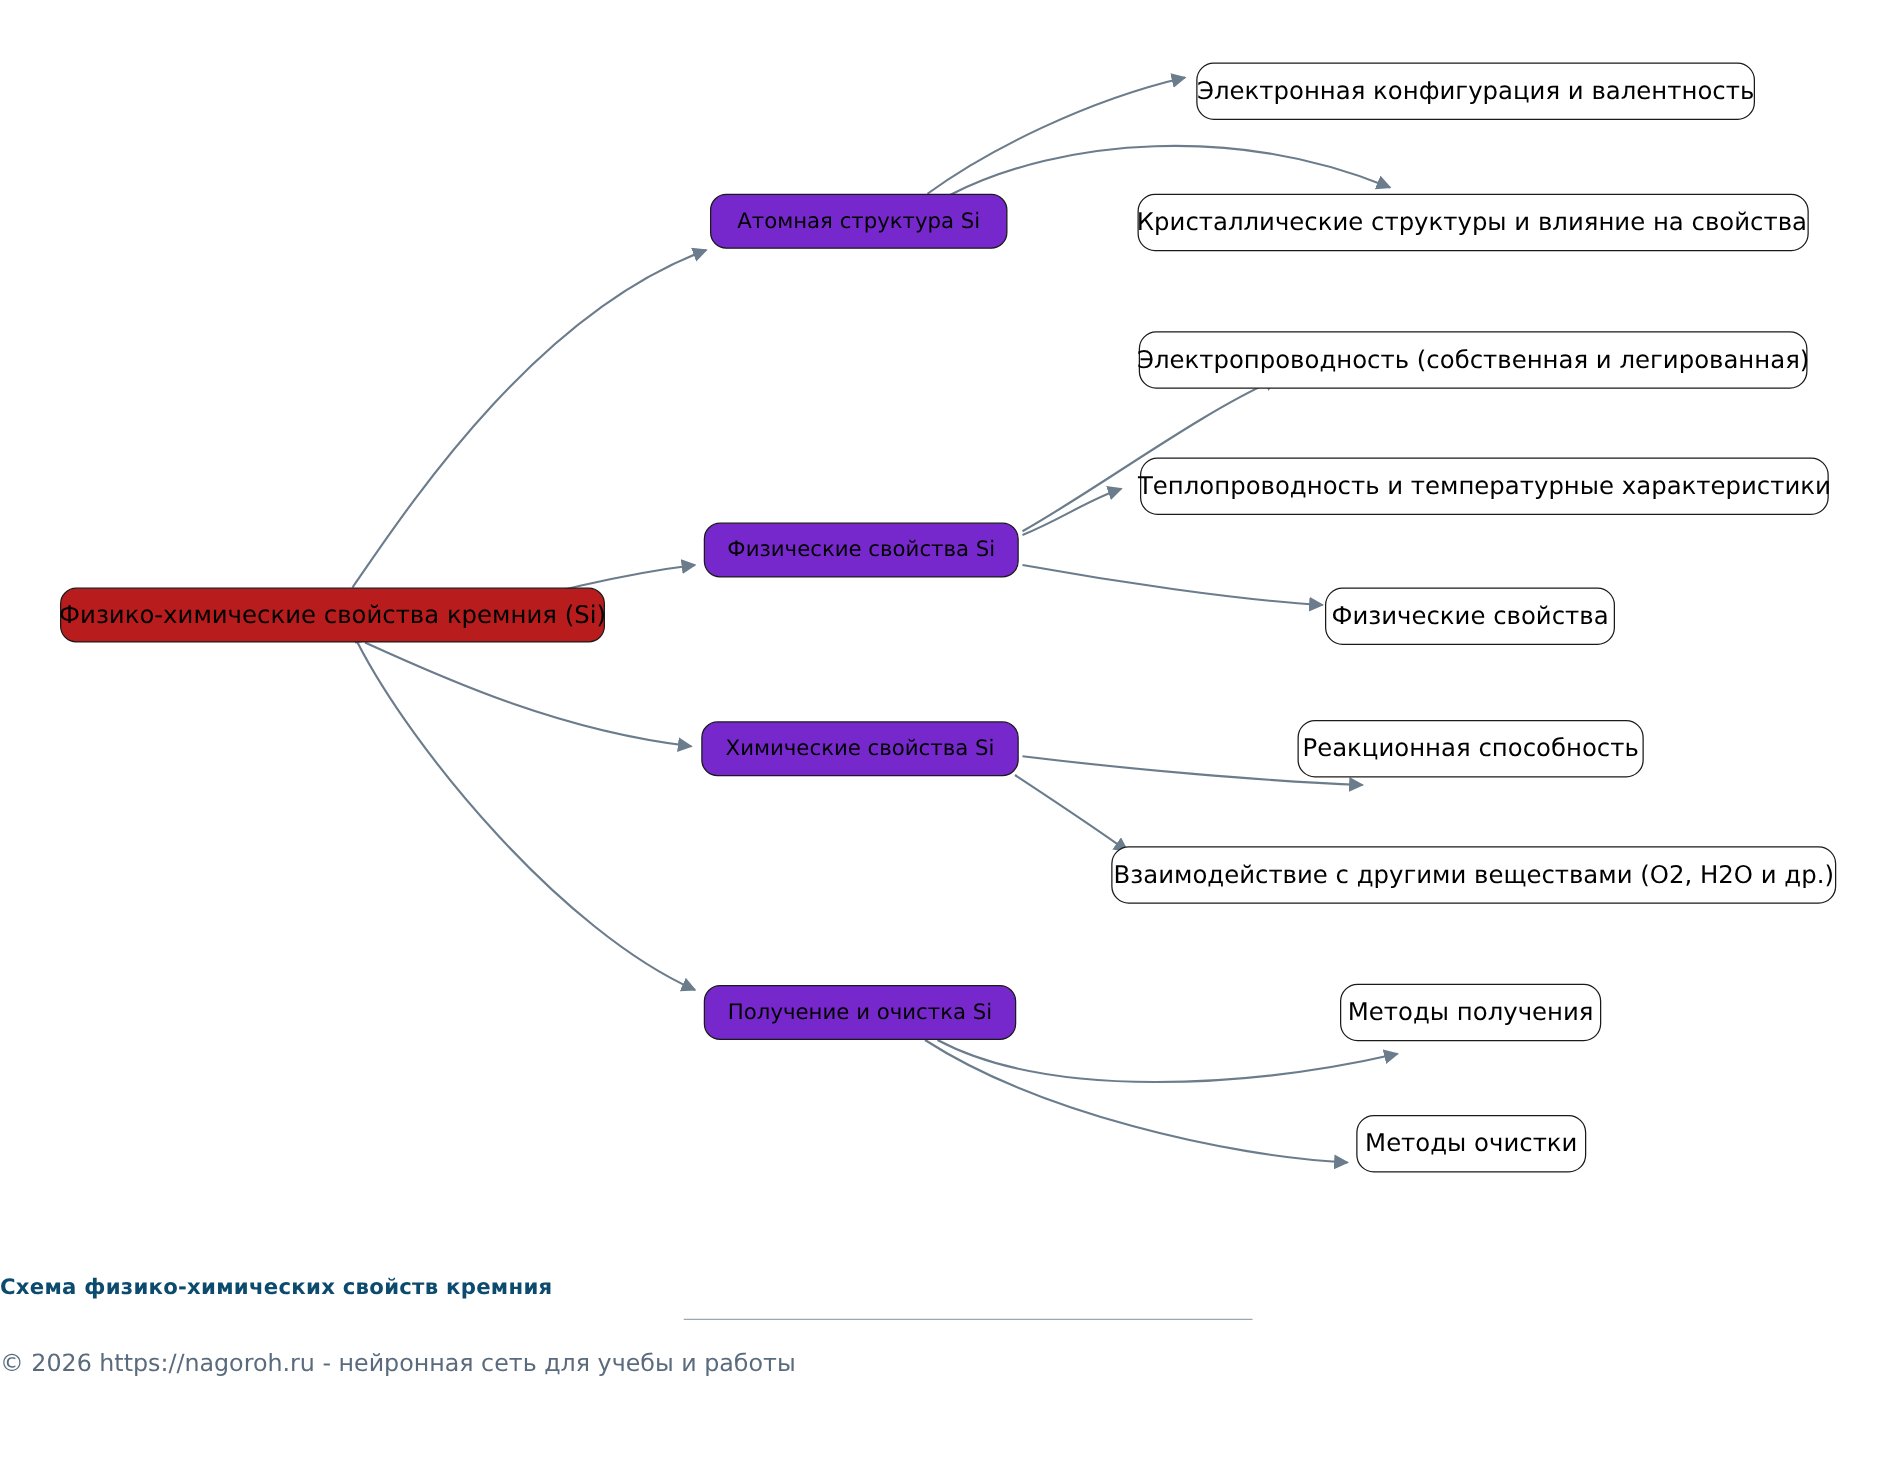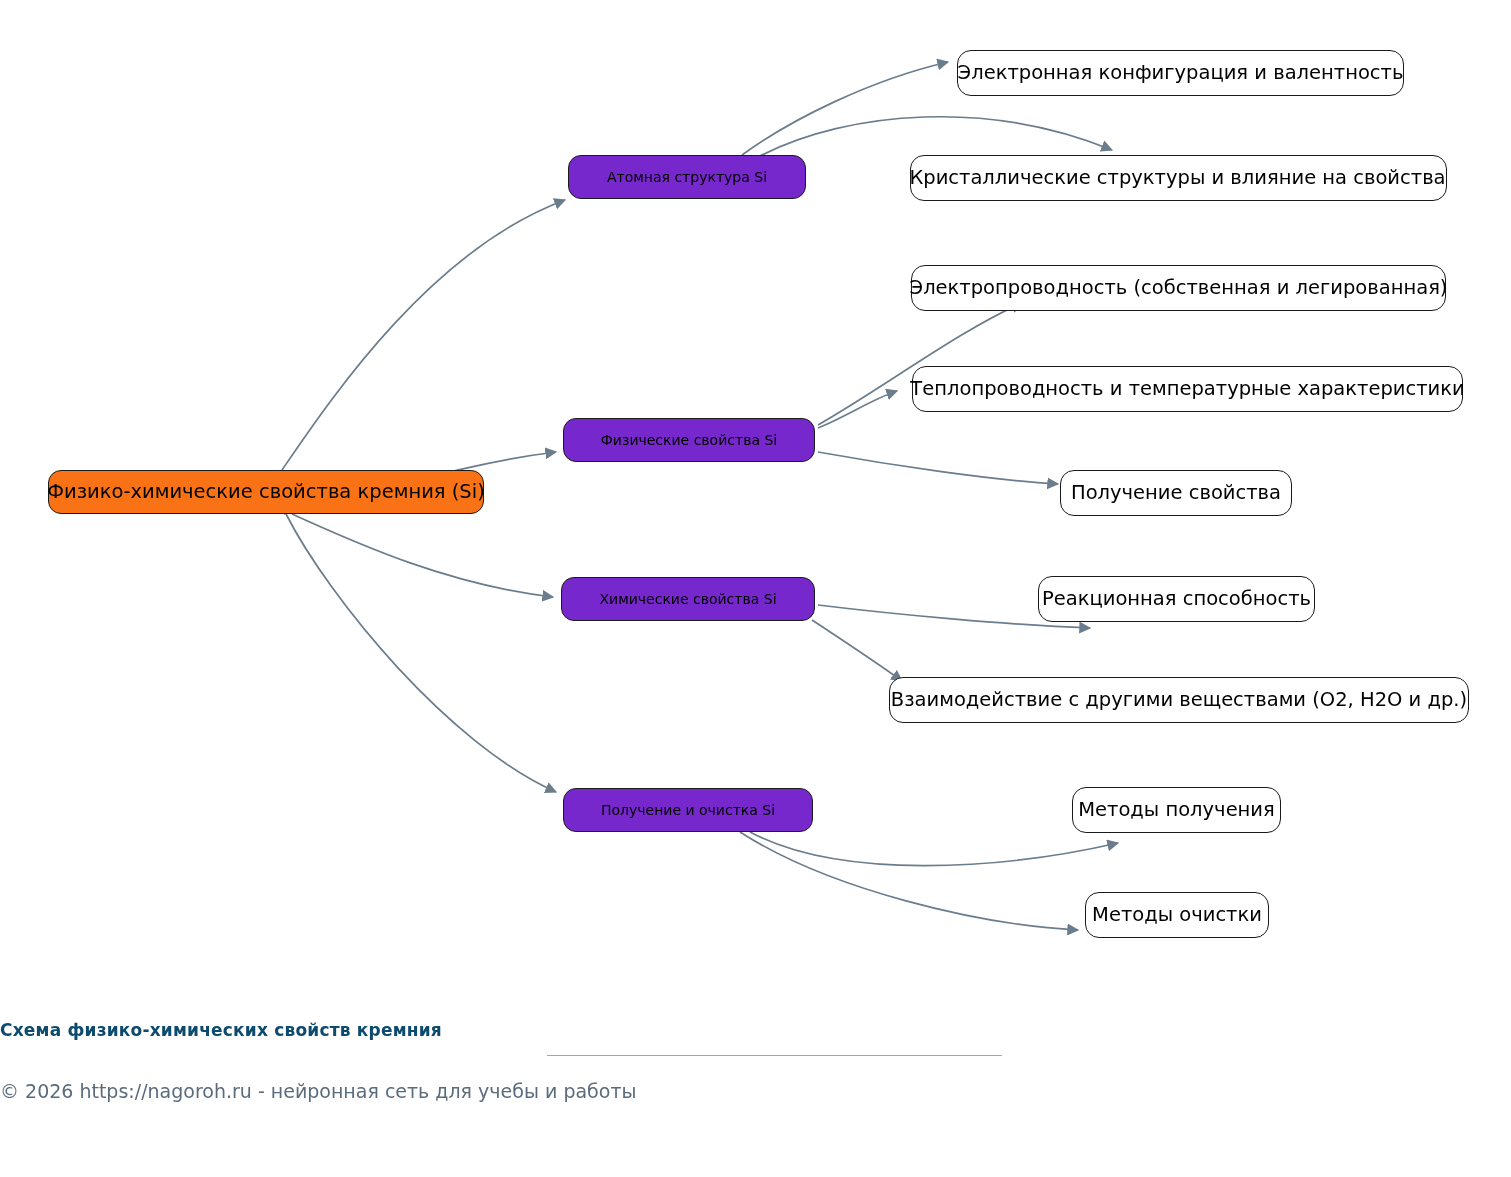--- a/index.html
+++ b/index.html
@@ -37,21 +37,21 @@
     color: #000000;
     font-size: 19.5px;
     padding: 0 18px;
     height: 44px;
     border-radius: 13px;
   }
   .node-branch {
     background: #7728CC;
     border: 1.6px solid #1a1a1a;
     color: #000000;
-    font-size: 14px;
+    font-size: 17px;
     padding: 0 18px;
     height: 44px;
     border-radius: 13px;
   }
   .node-leaf {
     background: #ffffff;
     border: 1.6px solid #1a1a1a;
     color: #000000;
     font-size: 19.5px;
     padding: 0 18px;
@@ -106,21 +106,21 @@
         <path d="M 818,428 C 850,415 870,400 897,391" stroke="#6b7c8c" marker-end="url(#arrow)"></path>
         <path d="M 818,452 C 890,465 990,480 1058,484" stroke="#6b7c8c" marker-end="url(#arrow)"></path>
         <path d="M 818,605 C 900,615 1010,625 1090,628" stroke="#6b7c8c" marker-end="url(#arrow)"></path>
         <path d="M 812,620 C 850,645 880,665 902,681" stroke="#6b7c8c" marker-end="url(#arrow)"></path>
         <path d="M 750,832 C 840,880 1000,870 1118,843" stroke="#6b7c8c" marker-end="url(#arrow)"></path>
         <path d="M 740,832 C 830,890 980,925 1078,930" stroke="#6b7c8c" marker-end="url(#arrow)"></path>
       </g>
   </svg>
 
   <div id="nodes">
-      <div class="node node-root" style="left: 48px; top: 470px; width: 436px; height: 44px; background: #f97316;">
+      <div class="node node-root" style="left: 48px; top: 470px; width: 436px; height: 44px; background: #b91c1c;">
         <span>Физико-химические свойства кремния (Si)</span>
       </div>
       <div class="node node-branch" style="left: 568px; top: 155px; width: 238px; height: 44px; background: rgb(119, 40, 204);">
         <span>Атомная структура Si</span>
       </div>
       <div class="node node-leaf" style="left: 957px; top: 50px; width: 447px; height: 46px;">
         <span>Электронная конфигурация и валентность</span>
       </div>
       <div class="node node-leaf" style="left: 910px; top: 155px; width: 537px; height: 46px; padding-left: 16px;">
         <span>Кристаллические структуры и влияние на свойства</span>
@@ -128,21 +128,21 @@
       <div class="node node-branch" style="left: 563px; top: 418px; width: 252px; height: 44px; background: rgb(119, 40, 204);">
         <span>Физические свойства Si</span>
       </div>
       <div class="node node-leaf" style="left: 911px; top: 265px; width: 535px; height: 46px;">
         <span>Электропроводность (собственная и легированная)</span>
       </div>
       <div class="node node-leaf" style="left: 900px; top: 366px; width: 551px; height: 46px; margin-left: 12px;">
         <span>Теплопроводность и температурные характеристики</span>
       </div>
       <div class="node node-leaf" style="left: 1060px; top: 470px; width: 232px; height: 46px;">
-        <span>Получение свойства</span>
+        <span>Физические свойства</span>
       </div>
       <div class="node node-branch" style="left: 561px; top: 577px; width: 254px; height: 44px; background: rgb(119, 40, 204);">
         <span>Химические свойства Si</span>
       </div>
       <div class="node node-leaf" style="left: 1038px; top: 576px; width: 277px; height: 46px;">
         <span>Реакционная способность</span>
       </div>
       <div class="node node-leaf" style="left: 889px; top: 677px; width: 580px; height: 46px;">
         <span>Взаимодействие с другими веществами (O2, H2O и др.)</span>
       </div>

